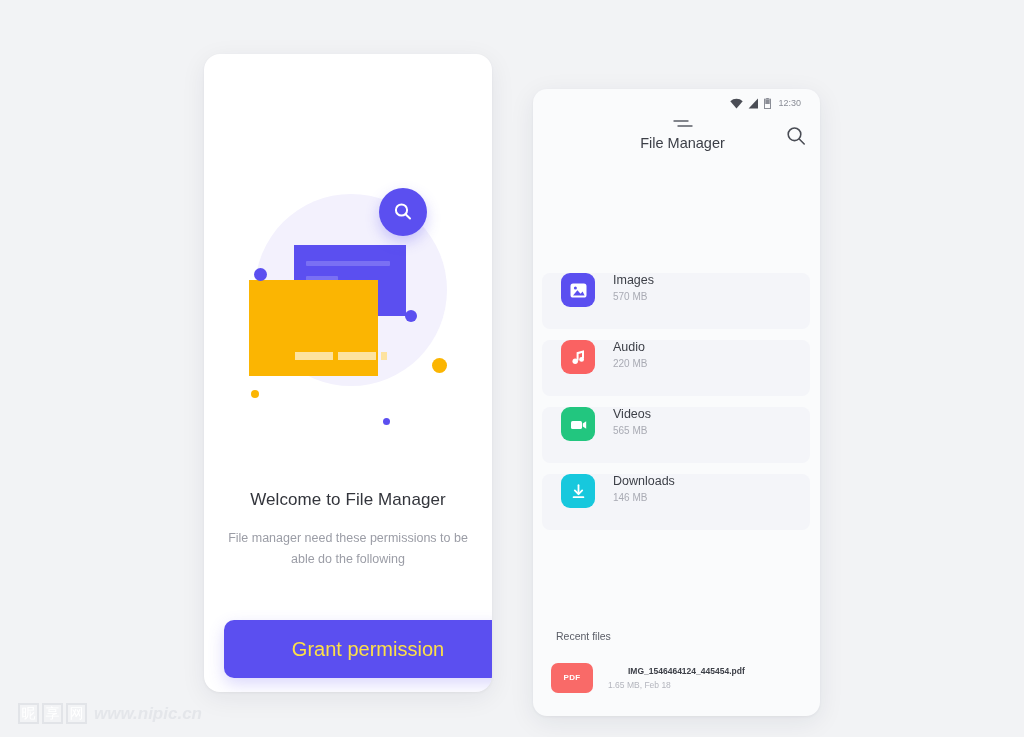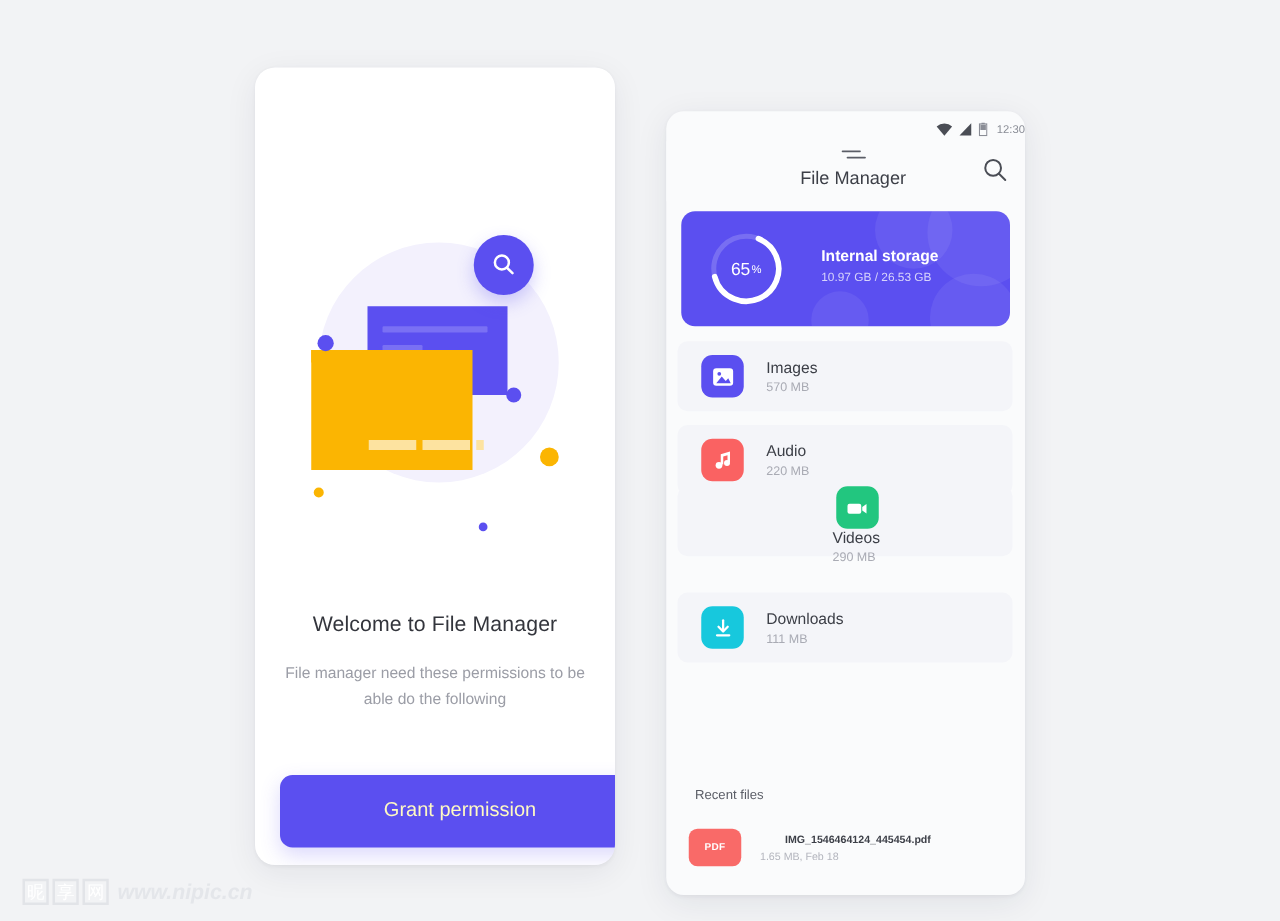--- a/index.html
+++ b/index.html
@@ -67,35 +67,35 @@
     position: absolute; left: 0; top: 436px; width: 288px;
     text-align: center; font-size: 17px; color: #33353c; letter-spacing: .1px;
   }
   #welcome-sub {
     position: absolute; left: 16px; top: 474px; width: 256px;
     text-align: center; font-size: 12.5px; line-height: 21px; color: #9b9da6;
   }
   #grant-btn {
     position: absolute; left: 20px; top: 566px; width: 288px; height: 58px;
     background: #5b4ff0; border: none; border-radius: 10px;
-    color: #fef9c3; font-size: 16px; font-family: "Liberation Sans", sans-serif;
+    color: #fde047; font-size: 20px; font-family: "Liberation Sans", sans-serif;
     cursor: pointer; box-shadow: 0 6px 16px rgba(91,79,240,.22);
   }
 
   
   #phone {
     position: absolute; left: 533px; top: 89px;
     width: 287px; height: 627px;
     background: #fafbfc;
     border-radius: 14px;
     box-shadow: 0 6px 26px rgba(30,35,60,.08), 0 1px 3px rgba(30,35,60,.05);
     overflow: hidden;
   }
   #statusbar {
-    position: absolute; right: 0; top: 5px; height: 18px;
+    position: absolute; right: 19px; top: 5px; height: 18px;
     display: flex; align-items: center; gap: 5px;
   }
   #clock { font-size: 9px; color: #8a8d96; margin-left: 2px; }
   #appbar {
     position: absolute; left: 0; top: 24px; width: 287px; height: 48px;
     background: #fafbfc; display: flex; align-items: center; flex-direction: column;
   }
   #menu-icon { margin-left: 12px; width: 22px; height: 22px; display:flex; align-items:center; justify-content:center; cursor:pointer; }
   #app-title { margin-left: 12px; font-size: 14.5px; color: #3c3f47; }
   #search-icon { position: absolute; right: 13px; top: 12px; cursor: pointer; }
@@ -115,21 +115,21 @@
     display: flex; align-items: center; justify-content: center;
     color: #fff; font-size: 14px;
   }
   #ring-pct small { font-size: 9px; margin-left: 1px; }
   #sc-title { position: absolute; left: 112px; top: 29px; color: #fff; font-size: 12.5px; font-weight: bold; }
   #sc-sub { position: absolute; left: 112px; top: 48px; color: #d7d3fb; font-size: 9.5px; }
 
   .cat-row {
     position: absolute; left: 9px; width: 268px; height: 56px;
     background: #f4f5f9; border-radius: 8px;
-    display: flex; align-items: center; cursor: pointer;
+    display: flex; cursor: pointer;
   }
   .cat-icon {
     width: 34px; height: 34px; margin-left: 19px; border-radius: 9px;
     display: flex; align-items: center; justify-content: center; flex: none;
   }
   .cat-text { margin-left: 18px; }
   .cat-name { font-size: 12.5px; color: #3c3f47; }
   .cat-size { font-size: 10px; color: #a9abb4; margin-top: 4px; }
 
   #recent-label { position: absolute; left: 10px; top: 541px; font-size: 10.5px; color: #5a5d66; margin-left: 13px; }
@@ -236,37 +236,20 @@
       </div>
       <div id="app-title">File Manager</div>
       <div id="search-icon">
         <svg width="22" height="22" viewBox="0 0 22 22">
           <circle cx="9.5" cy="9.3" r="6.3" fill="none" stroke="#4a4d55" stroke-width="1.6"></circle>
           <line x1="14.2" y1="14" x2="19.2" y2="19" stroke="#4a4d55" stroke-width="1.6" stroke-linecap="round"></line>
         </svg>
       </div>
     </div>
 
-    <div id="storage-card">
-      <div class="sc-circ sc-c1"></div>
-      <div class="sc-circ sc-c2"></div>
-      <div class="sc-circ sc-c3"></div>
-      <div class="sc-circ sc-c4"></div>
-
-      <svg id="ring" viewBox="0 0 64 64">
-        <circle cx="32" cy="32" r="26" fill="none" stroke="rgba(255,255,255,.18)" stroke-width="4"></circle>
-        <circle cx="32" cy="32" r="26" fill="none" stroke="#ffffff" stroke-width="4.5" stroke-linecap="round" stroke-dasharray="106 163" transform="rotate(-68 32 32)"></circle>
-      </svg>
-      <div id="ring-pct">
-        <span>65</span>
-          <small>%</small>
-      </div>
-      <div id="sc-title">Internal storage</div>
-      <div id="sc-sub">10.97 GB / 26.53 GB</div>
-    </div>
 
     <div id="cat-list">
         <div class="cat-row" style="top: 184px;">
           <div class="cat-icon" style="background: rgb(91, 79, 240);">
             <svg width="19" height="19" viewBox="0 0 19 19">
               <rect x="1.5" y="2.5" width="16" height="14" rx="2.6" fill="#fff"></rect>
               <circle cx="6.4" cy="7" r="1.5" fill="#5b4ff0"></circle>
               <path d="M4 14.5 L8.4 9.2 L11.6 12.8 L13.6 10.6 L15.6 14.5 Z" fill="#5b4ff0"></path>
             </svg>
           </div>
@@ -281,43 +264,43 @@
               <path d="M15 2.2 L7.6 4.3 L7.6 12.6 L9.6 12.6 L9.6 6.1 L13 5.1 L13 10.6 L15 10.6 Z" fill="#fff"></path>
               <circle cx="6.2" cy="13.2" r="2.7" fill="#fff"></circle>
               <circle cx="12.6" cy="11.4" r="2.4" fill="#fff"></circle>
             </svg>
           </div>
           <div class="cat-text">
             <div class="cat-name">Audio</div>
             <div class="cat-size">220 MB</div>
           </div>
         </div>
-        <div class="cat-row" style="top: 300px; flex-direction: column;">
+        <div class="cat-row" style="top: 318px;">
           <div class="cat-icon" style="background: rgb(34, 198, 127);">
             <svg width="19" height="19" viewBox="0 0 19 19">
               <rect x="2" y="6" width="11" height="8" rx="1.6" fill="#fff"></rect>
               <path d="M13.8 8.6 L17.2 6.2 L17.2 13.8 L13.8 11.4 Z" fill="#fff"></path>
             </svg>
           </div>
           <div class="cat-text">
             <div class="cat-name">Videos</div>
-            <div class="cat-size">290 MB</div>
+            <div class="cat-size">565 MB</div>
           </div>
         </div>
         <div class="cat-row" style="top: 385px;">
           <div class="cat-icon" style="background: rgb(23, 200, 221);">
             <svg width="19" height="19" viewBox="0 0 19 19">
               <line x1="9.5" y1="3.2" x2="9.5" y2="11.6" stroke="#fff" stroke-width="1.8" stroke-linecap="round"></line>
               <path d="M5.8 8.4 L9.5 12.2 L13.2 8.4" fill="none" stroke="#fff" stroke-width="1.8" stroke-linecap="round" stroke-linejoin="round"></path>
               <line x1="4.6" y1="15.2" x2="14.4" y2="15.2" stroke="#fff" stroke-width="1.8" stroke-linecap="round"></line>
             </svg>
           </div>
           <div class="cat-text">
             <div class="cat-name">Downloads</div>
-            <div class="cat-size">111 MB</div>
+            <div class="cat-size">146 MB</div>
           </div>
         </div>
       </div>
     <div id="recent-label">Recent files</div>
     <div id="file-list">
         <div class="file-row" style="top: 564px;">
           <div class="file-icon" style="background: rgb(249, 106, 104);">PDF</div>
           <div class="file-text">
             <div class="file-name">IMG_1546464124_445454.pdf</div>
             <div class="file-meta">1.65 MB, Feb 18</div>

